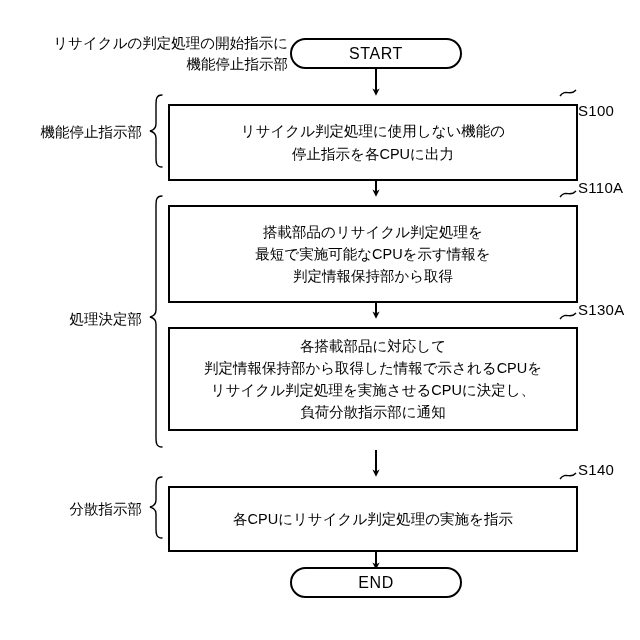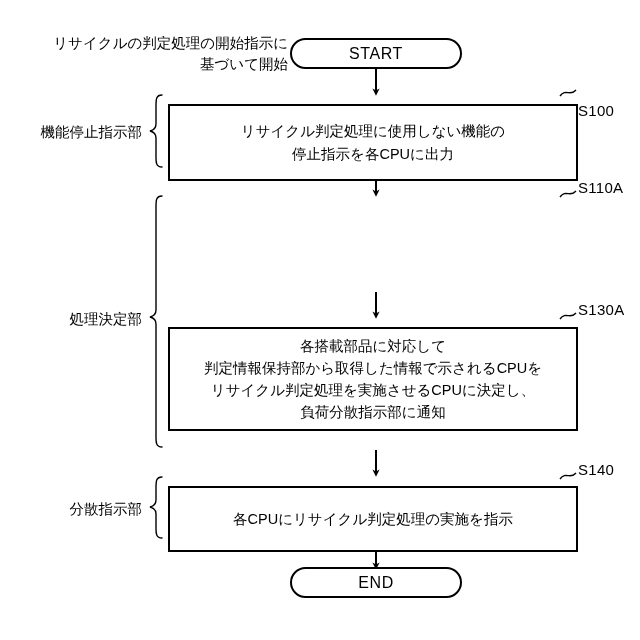--- a/index.html
+++ b/index.html
@@ -126,38 +126,43 @@
     <path d="M162,477
              C156,477 156,482 156,486
              L156,500
              C156,504 154,506 150,507
              C154,508 156,510 156,514
              L156,529
              C156,533 156,538 162,538" fill="none" stroke="#000" stroke-width="1.4" stroke-linecap="round"></path>
   </svg>
 
   <div class="startcaption" style="left:10px; top:33px; width:278px;">リサイクルの判定処理の開始指示に
-基づいて開始</div>
+機能停止指示部</div>
 
   <div class="terminal" style="left:290px; top:38px; width:172px; height:31px;">
     <span>START</span>
   </div>
 
   <div class="grouplabel" style="left:0px; top:123px; width:142px;">機能停止指示部</div>
 
   <div class="grouplabel" style="left:0px; top:310px; width:142px;font-family:Liberation Serif, serif;">処理決定部</div>
 
   <div class="grouplabel" style="left:0px; top:500px; width:142px;">分散指示部</div>
 
   <div class="procbox" style="left:168px; top:93px; width:410px; height:77px;">
     <div class="boxtext">リサイクル判定処理に使用しない機能の
 停止指示を各CPUに出力</div>
   </div>
   <div class="steplabel" style="left:578px; top:78px;margin-top:24px;">S100</div>
 
+  <div class="procbox" style="left:168px; top:194px; width:410px; height:98px;">
+    <div class="boxtext">搭載部品のリサイクル判定処理を
+最短で実施可能なCPUを示す情報を
+判定情報保持部から取得</div>
+  </div>
   <div class="steplabel" style="left:578px; top:179px;">S110A</div>
 
   <div class="procbox" style="left:168px; top:316px; width:410px; height:104px;">
     <div class="boxtext">各搭載部品に対応して
 判定情報保持部から取得した情報で示されるCPUを
 リサイクル判定処理を実施させるCPUに決定し、
 負荷分散指示部に通知</div>
   </div>
   <div class="steplabel" style="left:578px; top:301px;">S130A</div>
 

